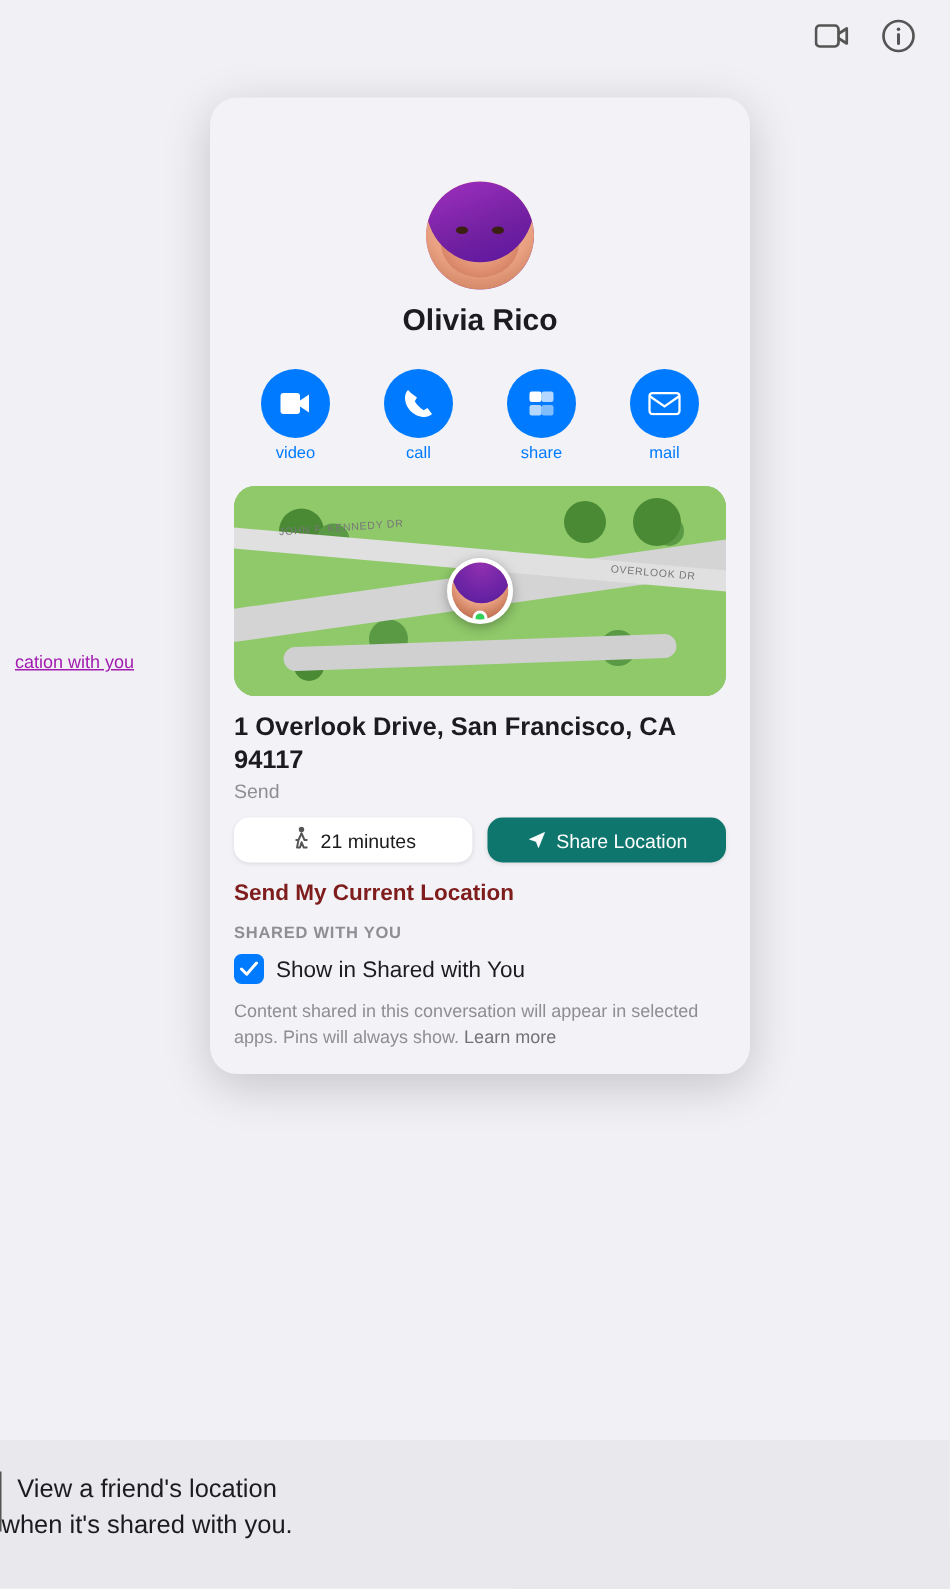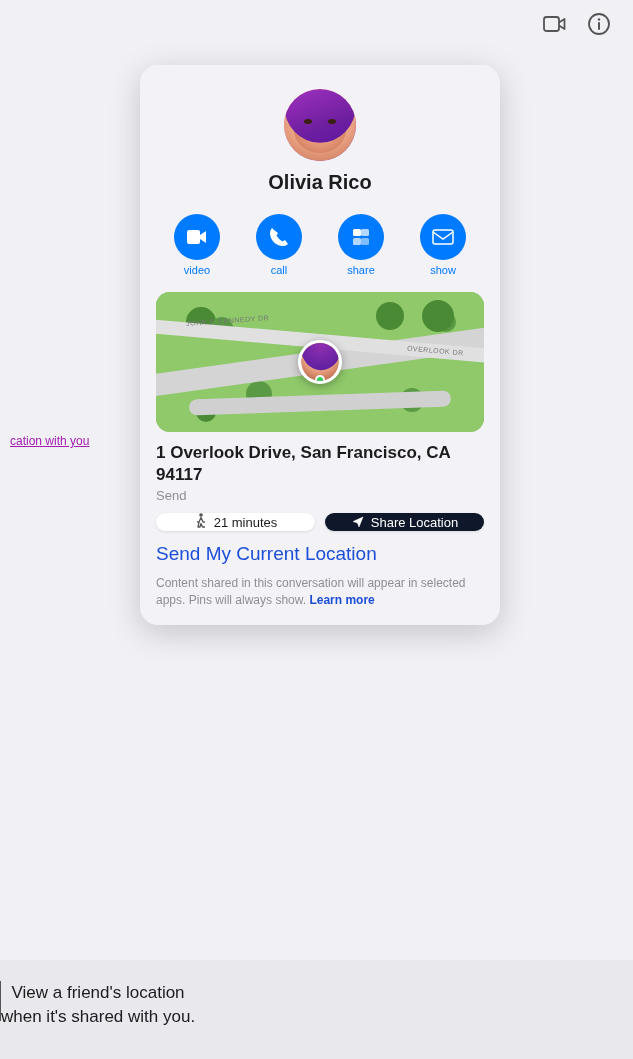--- a/index.html
+++ b/index.html
@@ -63,20 +63,21 @@
       overflow: hidden;
     }
 
     
     .avatar-section {
       display: flex;
       flex-direction: column;
       align-items: center;
       padding-top: 24px;
       padding-bottom: 12px;
+      margin-top: 32px;
     }
 
     .avatar-circle {
       width: 72px;
       height: 72px;
       border-radius: 50%;
       background: linear-gradient(135deg, #e8a0c0 0%, #c060a0 50%, #903080 100%);
       overflow: hidden;
       position: relative;
       display: flex;
@@ -270,46 +271,46 @@
 
     
     .location-btn-row {
       display: flex;
       gap: 10px;
       padding: 10px 16px 0 16px;
     }
 
     .loc-btn {
       flex: 1;
-      height: 18px;
+      height: 30px;
       border-radius: 10px;
       background: white;
       border: none;
       display: flex;
       align-items: center;
       justify-content: center;
       gap: 6px;
       font-size: 13px;
       font-weight: 500;
       color: #1c1c1e;
       cursor: pointer;
       box-shadow: 0 1px 3px rgba(0,0,0,0.1);
     }
 
     .loc-btn-blue {
-      background: #0f172a;
+      background: #0f766e;
       color: white;
     }
 
     
     .send-location-link {
       margin: 12px 16px 0 16px;
-      font-size: 19px;
-      color: #1d4ed8;
-      font-weight: 400;
+      font-size: 15px;
+      color: #7f1d1d;
+      font-weight: 700;
       cursor: pointer;
     }
 
     
     .shared-section {
       margin: 12px 16px 0 16px;
     }
 
     .shared-label {
       font-size: 11px;
@@ -347,23 +348,22 @@
 
     
     .footer-text {
       margin: 10px 16px 0 16px;
       font-size: 12px;
       color: #8e8e93;
       line-height: 1.4;
     }
 
     .footer-text a {
-      color: #1d4ed8;
+      color: #737373;
       text-decoration: none;
-      font-weight: bold;
     }
 
     
     .annotation-section {
       position: absolute;
       bottom: 30px;
       left: 0;
       right: 0;
       display: flex;
       flex-direction: row;
@@ -455,21 +455,21 @@
       </div>
       <span class="action-label">share</span>
     </div>
     <div class="action-btn">
       <div class="action-icon-circle">
         <svg width="22" height="16" viewBox="0 0 22 16" fill="none">
           <rect x="1" y="1" width="20" height="14" rx="2" stroke="white" stroke-width="1.5" fill="none"></rect>
           <path d="M1 3l10 7 10-7" stroke="white" stroke-width="1.5" fill="none"></path>
         </svg>
       </div>
-      <span class="action-label">show</span>
+      <span class="action-label">mail</span>
     </div>
   </div>
 
   <div class="map-container">
     <div class="map-bg">
 
       <div class="map-grass"></div>
 
       <div class="map-tree" style="width:30px;height:30px;top:15px;left:30px;background:#4a8a35;"></div>
       <div class="map-tree" style="width:22px;height:22px;top:25px;left:55px;background:#5a9a45;"></div>
@@ -514,20 +514,31 @@
     <button class="loc-btn loc-btn-blue">
       <svg width="14" height="14" viewBox="0 0 14 14" fill="none">
         <path d="M12 2L2 6.5l4.5 1.5L8 12z" fill="white" stroke="white" stroke-width="0.5"></path>
       </svg>
       <span>Share Location</span>
     </button>
   </div>
 
   <div class="send-location-link">Send My Current Location</div>
 
+  <div class="shared-section">
+    <div class="shared-label">SHARED WITH YOU</div>
+    <div class="checkbox-row">
+      <div class="checkbox">
+        <svg width="12" height="10" viewBox="0 0 12 10" fill="none">
+          <path d="M1 5l3.5 3.5L11 1" stroke="white" stroke-width="2" stroke-linecap="round" stroke-linejoin="round"></path>
+        </svg>
+      </div>
+      <span class="checkbox-label">Show in Shared with You</span>
+    </div>
+  </div>
 
   <div class="footer-text">
     <span>Content shared in this conversation will appear in selected apps. Pins will always show. </span><a href="#">Learn more</a>
   </div>
 
 </div>
 
 <div class="annotation-section">
   <div class="annotation-line"></div>
   <div class="annotation-text">

